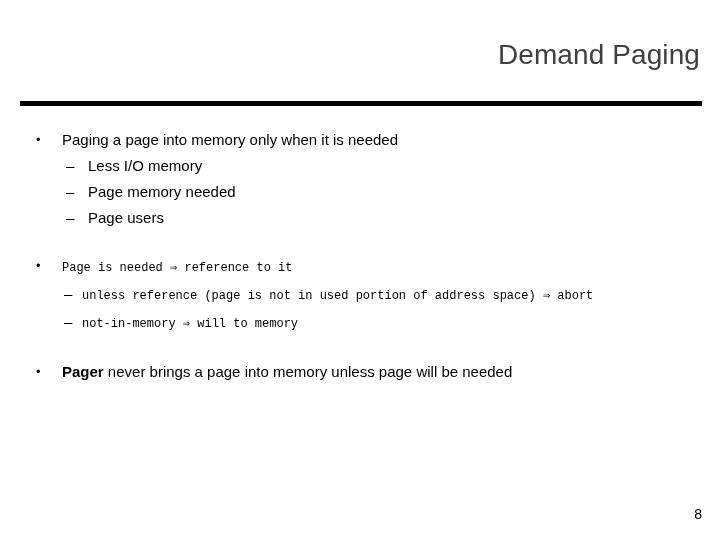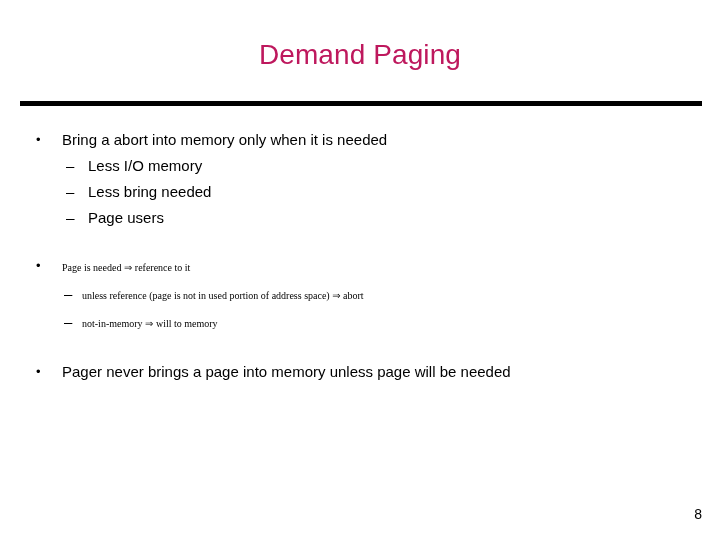--- a/index.html
+++ b/index.html
@@ -20,26 +20,26 @@
     height: 540px;
     background: #ffffff;
   }
 
   
   .slide-title {
     position: absolute;
     left: 20px;
     top: 38px;
     width: 680px;
-    text-align: center;
+    text-align: right;
     font-size: 28px;
     font-weight: 400;
     line-height: 34px;
     letter-spacing: 0.1px;
-    color: #be185d;
+    color: #404040;
     white-space: nowrap;
   }
 
   
   .title-rule {
     position: absolute;
     left: 20px;
     top: 101px;
     width: 682px;
     height: 5px;
@@ -97,25 +97,25 @@
 
   
   .lvl2.tight {
     padding-left: 82px;
   }
   .lvl2.tight .marker {
     left: 64px;
   }
 
   .arrow {
-    font-family: Liberation Serif, serif;
-    font-size: 10px;
+    font-family: Liberation Mono, monospace;
+    font-size: 12px;
   }
   .bold {
-    font-weight: 400;
+    font-weight: 700;
   }
 
   
   .page-number {
     position: absolute;
     right: 18px;
     bottom: 18px;
     font-size: 14px;
     line-height: 16px;
     font-weight: 400;
@@ -129,29 +129,29 @@
 
   <div class="slide-title">Demand Paging</div>
 
   <div class="title-rule"></div>
 
   <div class="body-area">
 
     <div class="bullet-group">
       <div class="lvl1">
         <span class="marker">•</span>
-        <span>Bring a abort into memory only when it is needed</span>
+        <span>Paging a page into memory only when it is needed</span>
       </div>
       <div class="lvl2">
         <span class="marker">–</span>
         <span>Less I/O memory</span>
       </div>
       <div class="lvl2">
         <span class="marker">–</span>
-        <span>Less bring needed</span>
+        <span>Page memory needed</span>
       </div>
       <div class="lvl2">
         <span class="marker">–</span>
       </div>
       <div class="lvl2">
         <span class="marker">–</span>
         <span>Page users</span>
       </div>
     </div>
 

